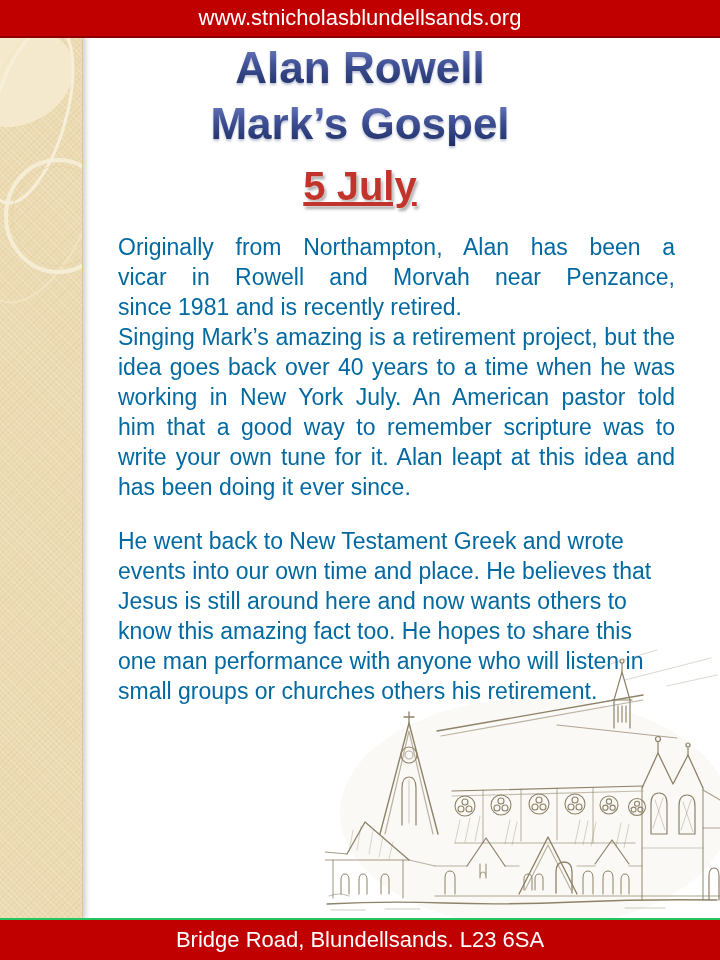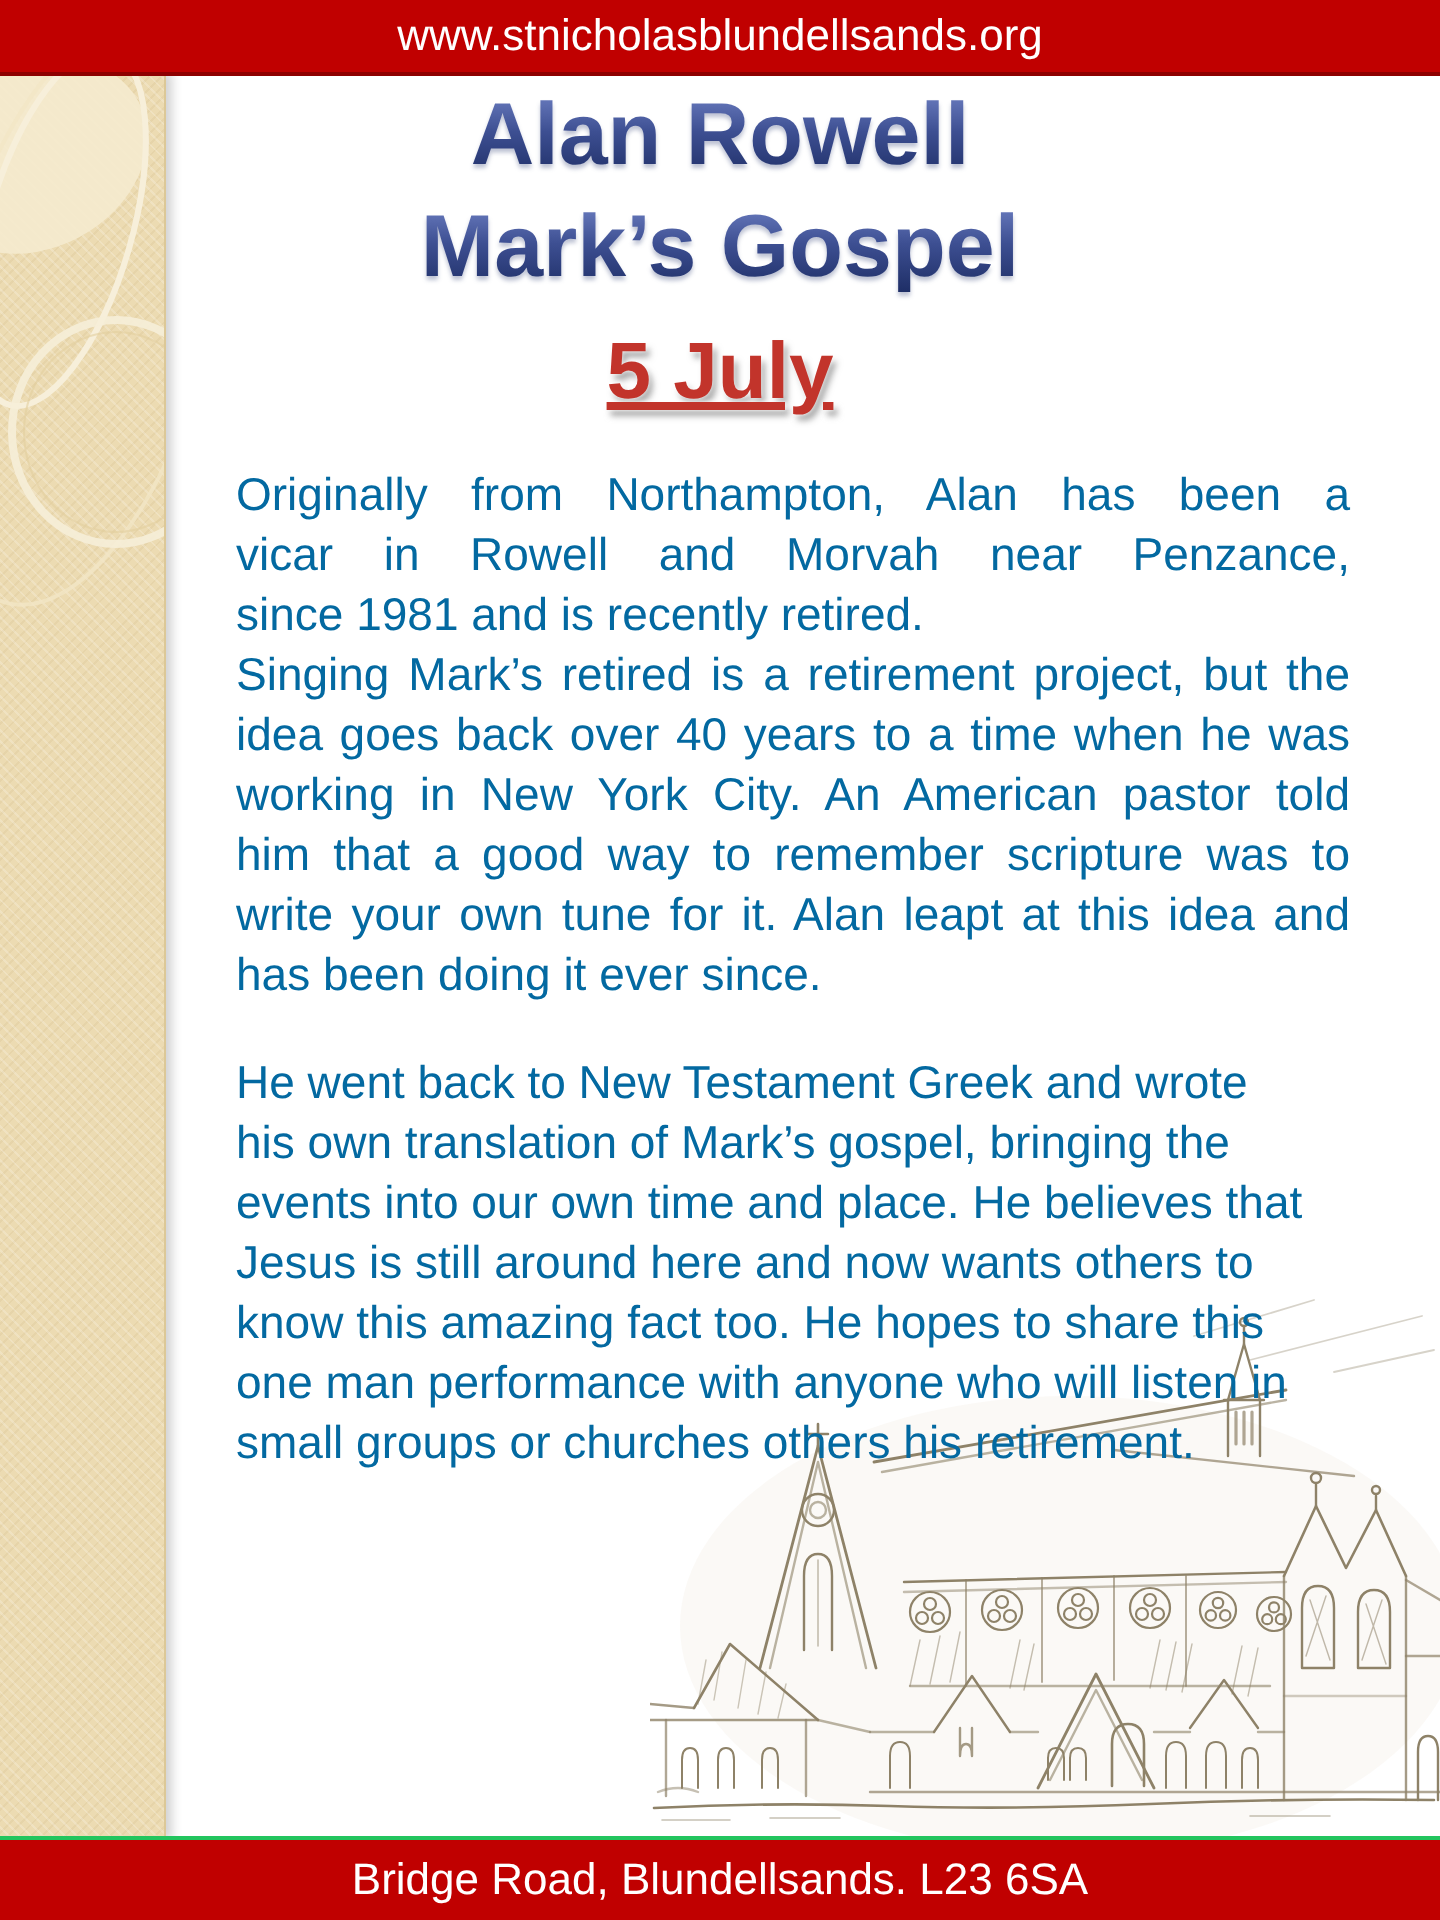--- a/index.html
+++ b/index.html
@@ -67,29 +67,28 @@
   </div>
 
   <div class="title-line title-2">Mark’s Gospel</div>
   <div class="title-line title-1">Alan Rowell</div>
   <div class="date-line">5 July</div>
 
   <div class="bodytext">
     <div class="ln j">Originally from Northampton, Alan has been a</div>
     <div class="ln j">vicar in Rowell and Morvah near Penzance,</div>
     <div class="ln">since 1981 and is recently retired.</div>
-    <div class="ln j">Singing Mark’s retired is a retirement project, but the</div>
+    <div class="ln j">Singing Mark’s amazing is a retirement project, but the</div>
     <div class="ln j">idea goes back over 40 years to a time when he was</div>
-    <div class="ln j">working in New York City. An American pastor told</div>
+    <div class="ln j">working in New York July. An American pastor told</div>
     <div class="ln j">him that a good way to remember scripture was to</div>
     <div class="ln j">write your own tune for it. Alan leapt at this idea and</div>
     <div class="ln">has been doing it ever since.</div>
     <div class="para-gap"></div>
     <div class="ln nw">He went back to New Testament Greek and wrote</div>
-    <div class="ln nw">his own translation of Mark’s gospel, bringing the</div>
     <div class="ln nw">events into our own time and place. He believes that</div>
     <div class="ln nw">Jesus is still around here and now wants others to</div>
     <div class="ln nw">know this amazing fact too. He hopes to share this</div>
     <div class="ln nw">one man performance with anyone who will listen in</div>
     <div class="ln nw">small groups or churches others his retirement.</div>
   </div>
 
   <div class="church">
     <svg width="395" height="282" viewBox="0 0 395 282" xmlns="http://www.w3.org/2000/svg" fill="none" stroke="#8E8268" stroke-width="1.2" stroke-linecap="round" stroke-linejoin="round">
 

